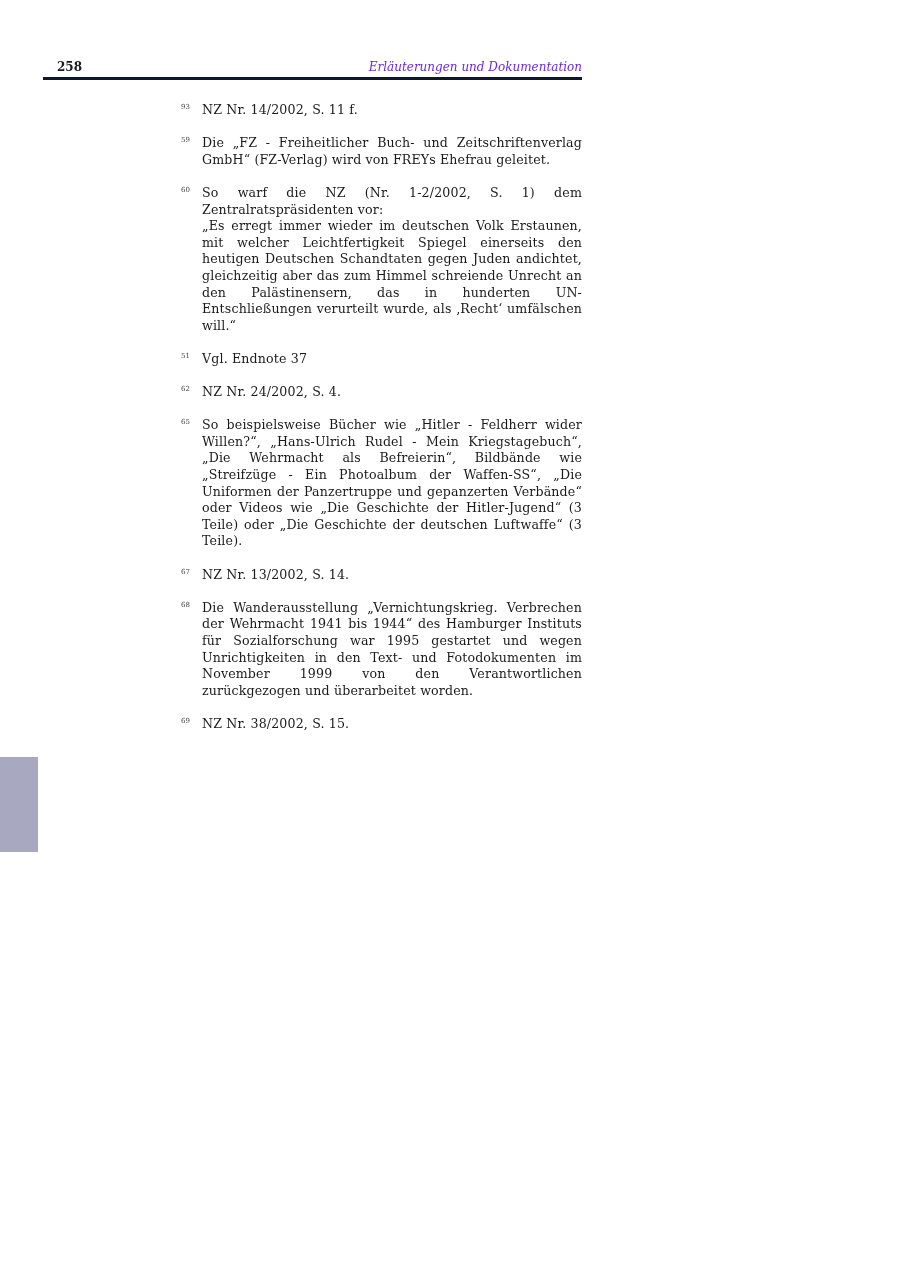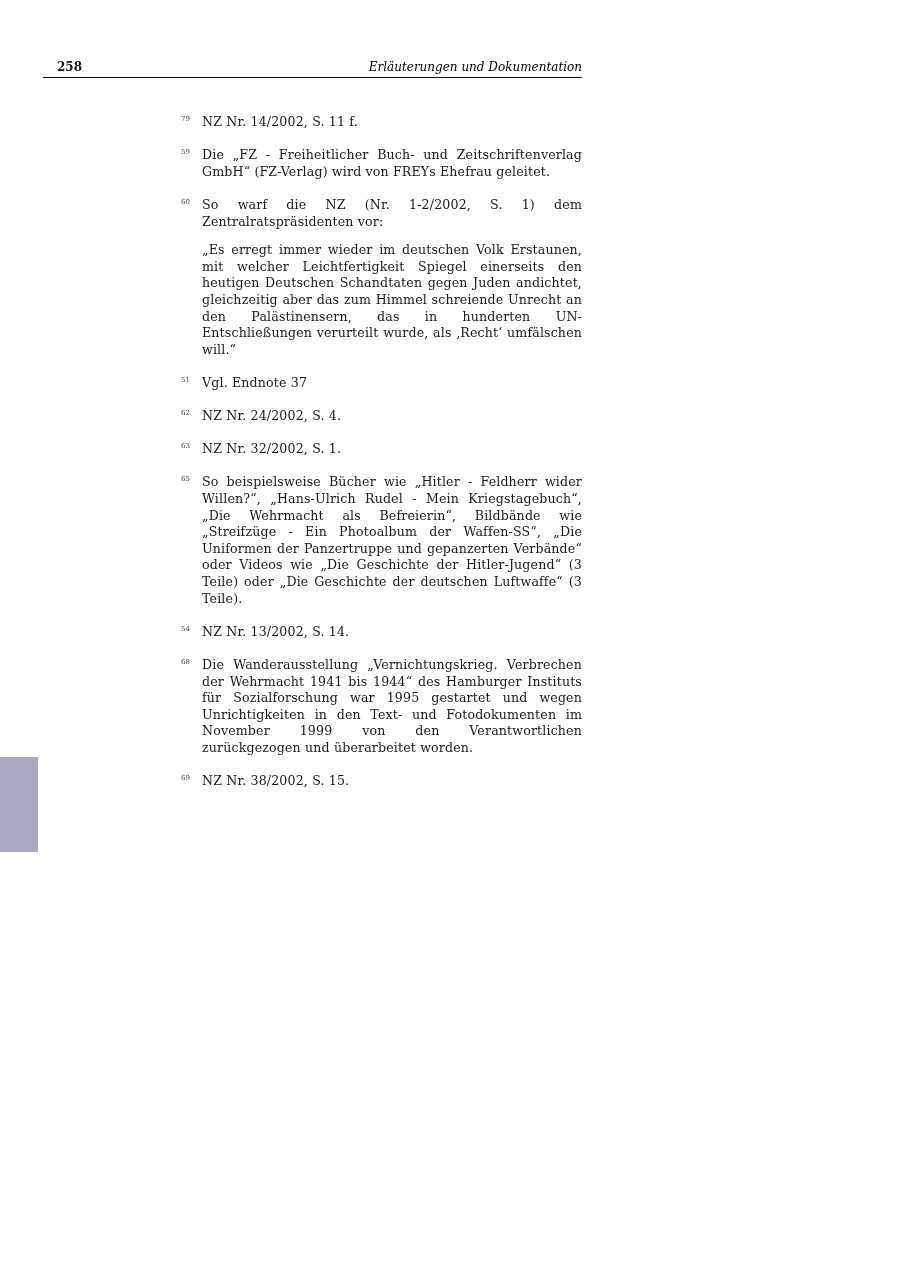--- a/index.html
+++ b/index.html
@@ -1,68 +1,64 @@
 <!DOCTYPE html>
 <html><head>
   <meta charset="utf-8">
   <style>
     html, body { margin: 0; padding: 0; background: #ffffff; }
     body { width: 900px; height: 1273px; position: relative; overflow: hidden;
            font-family: "DejaVu Serif", "Liberation Serif", serif; color: #1a1a1a; }
     .header { position: absolute; left: 43px; top: 59px; width: 539px; height: 18px;
-              border-bottom: 1px solid #0f172a; }
+              border-bottom: 3px solid #0f172a; }
     .page-number { position: absolute; left: 14px; top: 1px; font-size: 12px; font-weight: bold; }
-    .running-head { position: absolute; right: 0; top: 1px; font-size: 12px; font-style: italic; color: #000000; }
+    .running-head { position: absolute; right: 0; top: 1px; font-size: 12px; font-style: italic; color: #6d28d9; }
     .notes { position: absolute; left: 180px; top: 102px; width: 402px; }
     .note { position: relative; padding-left: 22px; margin-bottom: 16.6px; font-size: 12.6px;
             line-height: 16.6px; text-align: justify; letter-spacing: 0.15px; }
     .note-num { position: absolute; left: 1px; top: -3px; font-size: 7px; color: #444; }
-    .note-line { display: block; margin-top: 12px; }
+    .note-line { display: block; }
     .tab-marker { position: absolute; left: 0; top: 757px; width: 38px; height: 95px; background: #a9a8c1; }
   </style>
 </head>
 <body>
 
 <div class="header">
   <span class="page-number">258</span>
   <span class="running-head">Erläuterungen und Dokumentation</span>
 </div>
 
 <div class="notes">
   <div class="note">
-      <span class="note-num">79</span>
+      <span class="note-num">93</span>
       <span class="note-line">NZ Nr. 14/2002, S. 11 f.</span>
     </div>
   <div class="note">
       <span class="note-num">59</span>
       <span class="note-line">Die „FZ - Freiheitlicher Buch- und Zeitschriftenverlag GmbH“ (FZ-Verlag) wird von FREYs Ehefrau geleitet.</span>
     </div>
   <div class="note">
       <span class="note-num">60</span>
       <span class="note-line">So warf die NZ (Nr. 1-2/2002, S. 1) dem Zentralratspräsidenten vor:</span>
       <span class="note-line">„Es erregt immer wieder im deutschen Volk Erstaunen, mit welcher Leichtfertigkeit Spiegel einerseits den heutigen Deutschen Schandtaten gegen Juden andichtet, gleichzeitig aber das zum Himmel schreiende Unrecht an den Palästinensern, das in hunderten UN-Entschließungen verurteilt wurde, als ‚Recht‘ umfälschen will.“</span>
     </div>
   <div class="note">
       <span class="note-num">51</span>
       <span class="note-line">Vgl. Endnote 37</span>
     </div>
   <div class="note">
       <span class="note-num">62</span>
       <span class="note-line">NZ Nr. 24/2002, S. 4.</span>
     </div>
   <div class="note">
-      <span class="note-num">63</span>
-      <span class="note-line">NZ Nr. 32/2002, S. 1.</span>
-    </div>
-  <div class="note">
       <span class="note-num">65</span>
       <span class="note-line">So beispielsweise Bücher wie „Hitler - Feldherr wider Willen?“, „Hans-Ulrich Rudel - Mein Kriegstagebuch“, „Die Wehrmacht als Befreierin“, Bildbände wie „Streifzüge - Ein Photoalbum der Waffen-SS“, „Die Uniformen der Panzertruppe und gepanzerten Verbände“ oder Videos wie „Die Geschichte der Hitler-Jugend“ (3 Teile) oder „Die Geschichte der deutschen Luftwaffe“ (3 Teile).</span>
     </div>
   <div class="note">
-      <span class="note-num">54</span>
+      <span class="note-num">67</span>
       <span class="note-line">NZ Nr. 13/2002, S. 14.</span>
     </div>
   <div class="note">
       <span class="note-num">68</span>
       <span class="note-line">Die Wanderausstellung „Vernichtungskrieg. Verbrechen der Wehrmacht 1941 bis 1944“ des Hamburger Instituts für Sozialforschung war 1995 gestartet und wegen Unrichtigkeiten in den Text- und Fotodokumenten im November 1999 von den Verantwortlichen zurückgezogen und überarbeitet worden.</span>
     </div>
   <div class="note">
       <span class="note-num">69</span>
       <span class="note-line">NZ Nr. 38/2002, S. 15.</span>
     </div>

